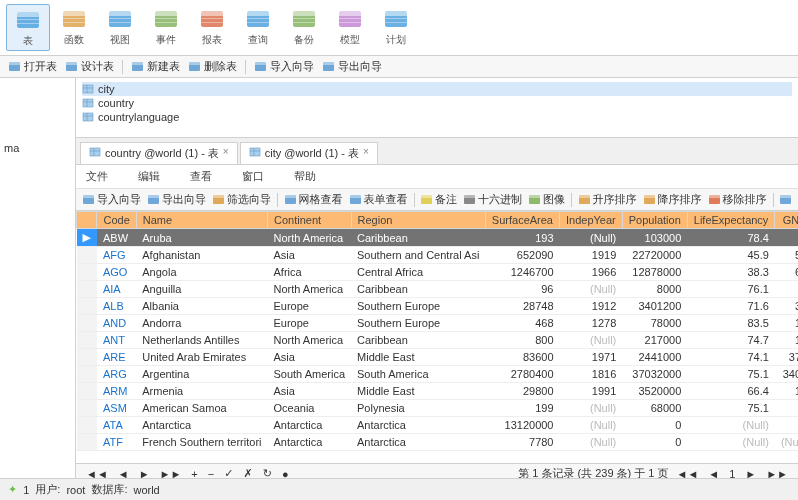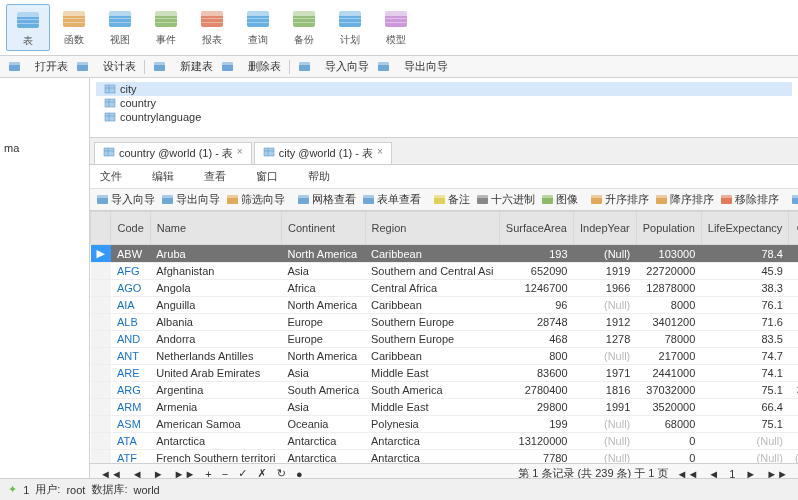--- a/index.html
+++ b/index.html
@@ -3,42 +3,42 @@
 <meta charset="utf-8">
 <style>
 *{box-sizing:border-box;margin:0;padding:0;font-family:"Microsoft YaHei",Arial,sans-serif;font-size:11px;color:#333}
 body{background:#fff;width:798px;height:500px;overflow:hidden;position:relative}
 .topbar{display:flex;gap:2px;padding:4px 6px;background:#fff;border-bottom:1px solid #d0d0d0}
 .topicon{display:flex;flex-direction:column;align-items:center;width:44px;cursor:pointer;padding:2px 0}
 .topicon.sel{background:#e3f0fb;border:1px solid #7fb5e0;border-radius:2px}
 .topicon .ic{width:28px;height:26px;margin-bottom:1px}
 .topicon span{font-size:10px;color:#555}
 .toolbar2{display:flex;gap:8px;padding:3px 8px;background:#f7f7f7;border-bottom:1px solid #d0d0d0;align-items:center}
-.tb2item{display:flex;align-items:center;gap:14px;font-size:10px;color:#555;cursor:pointer}
+.tb2item{display:flex;align-items:center;gap:3px;font-size:10px;color:#555;cursor:pointer}
 .tb2item .si{width:13px;height:13px}
 .sep{width:1px;height:14px;background:#ccc}
 .main{display:flex;height:calc(500px - 95px)}
-.leftpane{width:90px;border-right:1px solid #d0d0d0;padding:4px;color:#888;font-size:10px}
+.leftpane{width:76px;border-right:1px solid #d0d0d0;padding:4px;color:#888;font-size:10px}
 .leftpane div{margin-top:60px}
 .rightpane{flex:1;display:flex;flex-direction:column;overflow:hidden}
 .tablelist{height:60px;border-bottom:1px solid #d0d0d0;padding:4px 6px;background:#fff;overflow:auto}
-.tlitem{display:flex;align-items:flex-end;gap:4px;padding:1px 8px;cursor:pointer}
+.tlitem{display:flex;align-items:flex-end;gap:4px;padding:1px 0;cursor:pointer}
 .tlitem.sel{background:#d6e8fa}
 .tlicon{width:12px;height:12px}
 .tabbar{display:flex;background:#f0f0f0;border-bottom:1px solid #d0d0d0;padding-top:4px;padding-left:4px}
 .tab{display:flex;gap:4px;padding:3px 8px;background:#fff;border:1px solid #d0d0d0;border-bottom:none;margin-right:2px;font-size:10px;cursor:pointer}
 .tab .x{color:#888;cursor:pointer;font-size:10px}
 .menubar{display:flex;gap:30px;padding:4px 10px;background:#fff;border-bottom:1px solid #e0e0e0;font-size:11px}
 .menubar span{cursor:pointer;color:#444}
 .tbbar{display:flex;gap:6px;padding:3px 6px;background:#f7f7f7;border-bottom:1px solid #d0d0d0;align-items:center;flex-wrap:nowrap;overflow:hidden}
 .tbb{display:flex;align-items:center;gap:2px;font-size:10px;color:#555;cursor:pointer;white-space:nowrap}
 .tbb .si{width:13px;height:13px}
 .grid{flex:1;overflow:auto;background:#fff}
 table{border-collapse:collapse;width:100%;font-size:10px}
-th{background:#e5e5e5;border:1px solid #d8d8d8;padding:10px 6px;text-align:left;font-weight:normal;color:#444;position:sticky;top:0}
+th{background:#fdba74;border:1px solid #d8d8d8;padding:2px 6px;text-align:left;font-weight:normal;color:#444;position:sticky;top:0}
 td{border-bottom:1px solid #eee;padding:2px 6px;white-space:nowrap}
 tr.selrow td{background:#737373;color:#fff}
 .code{color:#1a73cc}
 .null{color:#bbb}
 .num{text-align:right}
 .rowmark{width:14px;background:#f3f3f3;text-align:center;color:#888}
 tr.selrow .rowmark{background:#3399ff;color:#fff}
 .navbar{display:flex;align-items:center;gap:6px;padding:2px 8px;background:#f7f7f7;border-top:1px solid #d0d0d0;font-size:10px;color:#666}
 .navbar .btn{cursor:pointer;padding:0 2px}
 .navbar .spacer{flex:1}
@@ -107,35 +107,35 @@
       <svg class="ic" viewBox="0 0 28 26">
         <rect x="3" y="5" width="22" height="16" rx="2" fill="#8db96b" opacity="0.9"></rect>
         <rect x="3" y="5" width="22" height="5" fill="#fff" opacity="0.5"></rect>
         <rect x="3" y="12" width="22" height="1" fill="#fff" opacity="0.4"></rect>
         <rect x="3" y="16" width="22" height="1" fill="#fff" opacity="0.4"></rect>
       </svg>
       <span>备份</span>
     </div>
     <div class="topicon">
       <svg class="ic" viewBox="0 0 28 26">
+        <rect x="3" y="5" width="22" height="16" rx="2" fill="#c78fd6" opacity="0.9"></rect>
+        <rect x="3" y="5" width="22" height="5" fill="#fff" opacity="0.5"></rect>
+        <rect x="3" y="12" width="22" height="1" fill="#fff" opacity="0.4"></rect>
+        <rect x="3" y="16" width="22" height="1" fill="#fff" opacity="0.4"></rect>
+      </svg>
+      <span>模型</span>
+    </div>
+    <div class="topicon">
+      <svg class="ic" viewBox="0 0 28 26">
         <rect x="3" y="5" width="22" height="16" rx="2" fill="#5aa7e0" opacity="0.9"></rect>
         <rect x="3" y="5" width="22" height="5" fill="#fff" opacity="0.5"></rect>
         <rect x="3" y="12" width="22" height="1" fill="#fff" opacity="0.4"></rect>
         <rect x="3" y="16" width="22" height="1" fill="#fff" opacity="0.4"></rect>
       </svg>
       <span>计划</span>
-    </div>
-    <div class="topicon">
-      <svg class="ic" viewBox="0 0 28 26">
-        <rect x="3" y="5" width="22" height="16" rx="2" fill="#c78fd6" opacity="0.9"></rect>
-        <rect x="3" y="5" width="22" height="5" fill="#fff" opacity="0.5"></rect>
-        <rect x="3" y="12" width="22" height="1" fill="#fff" opacity="0.4"></rect>
-        <rect x="3" y="16" width="22" height="1" fill="#fff" opacity="0.4"></rect>
-      </svg>
-      <span>模型</span>
     </div>
   </div>
 <div class="toolbar2" id="toolbar2">
     <div class="tb2item">
       <svg class="si" viewBox="0 0 13 13">
         <rect x="1" y="2" width="11" height="9" rx="1" fill="#6fa8d8"></rect>
         <rect x="1" y="2" width="11" height="3" fill="#fff" opacity="0.4"></rect>
       </svg>
       <span>打开表</span>
     </div>

